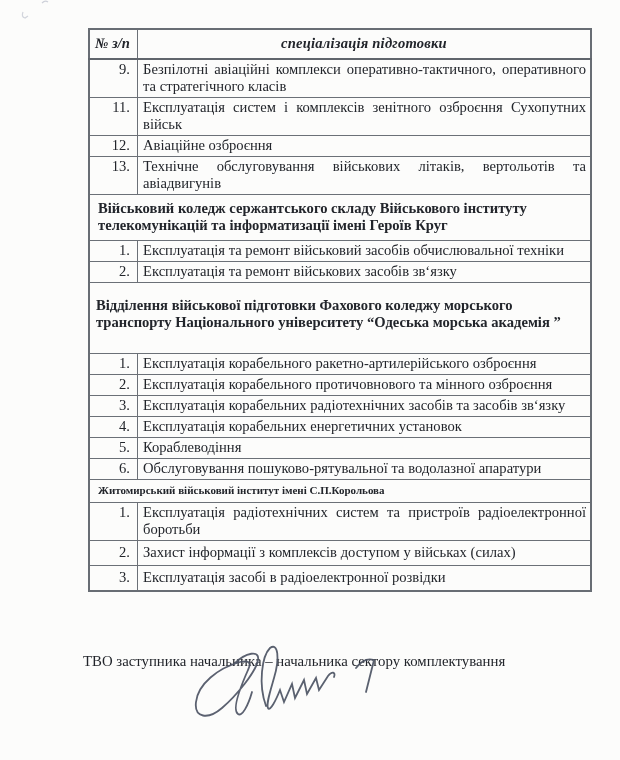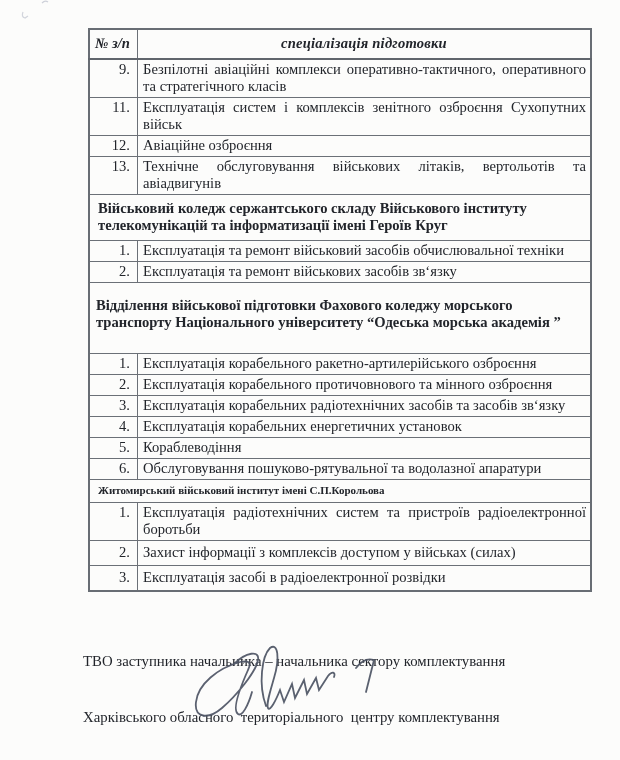--- a/index.html
+++ b/index.html
@@ -175,21 +175,20 @@
           <tr class="pad">
             <td class="num">3.</td>
             <td class="spec">Експлуатація засобі в радіоелектронної розвідки</td>
           </tr>
         </tbody>
     </table>
   </div>
 
   <div class="sig-block">
     <div class="sig-line">ТВО заступника начальника – начальника сектору комплектування</div>
-    <div class="sig-line">Харківського обласного  територіального  центру комплектування</div>
     
     
   </div>
 
   <svg class="sig-scribble" viewBox="0 0 210 85">
     <g fill="none" stroke="#4d5464" stroke-width="1.8" stroke-linecap="round" opacity="0.92">
       <path d="M46 20 C58 8 72 6 70 16 C68 28 48 52 34 64 C20 76 6 74 8 58 C10 40 30 24 52 18 C60 16 64 18 60 26 C52 44 44 66 50 70 C54 73 60 62 64 48"></path>
       <path d="M78 62 C70 40 74 12 82 4 C90 -2 92 14 86 34 C82 48 78 60 80 64 C82 68 88 56 92 46 L96 58 L104 40 L107 54 L116 36 L119 50 L128 34 L131 46 L140 32 C144 27 148 28 146 33"></path>
       <path d="M168 24 C174 16 180 14 186 16 L178 48"></path>
     </g>

